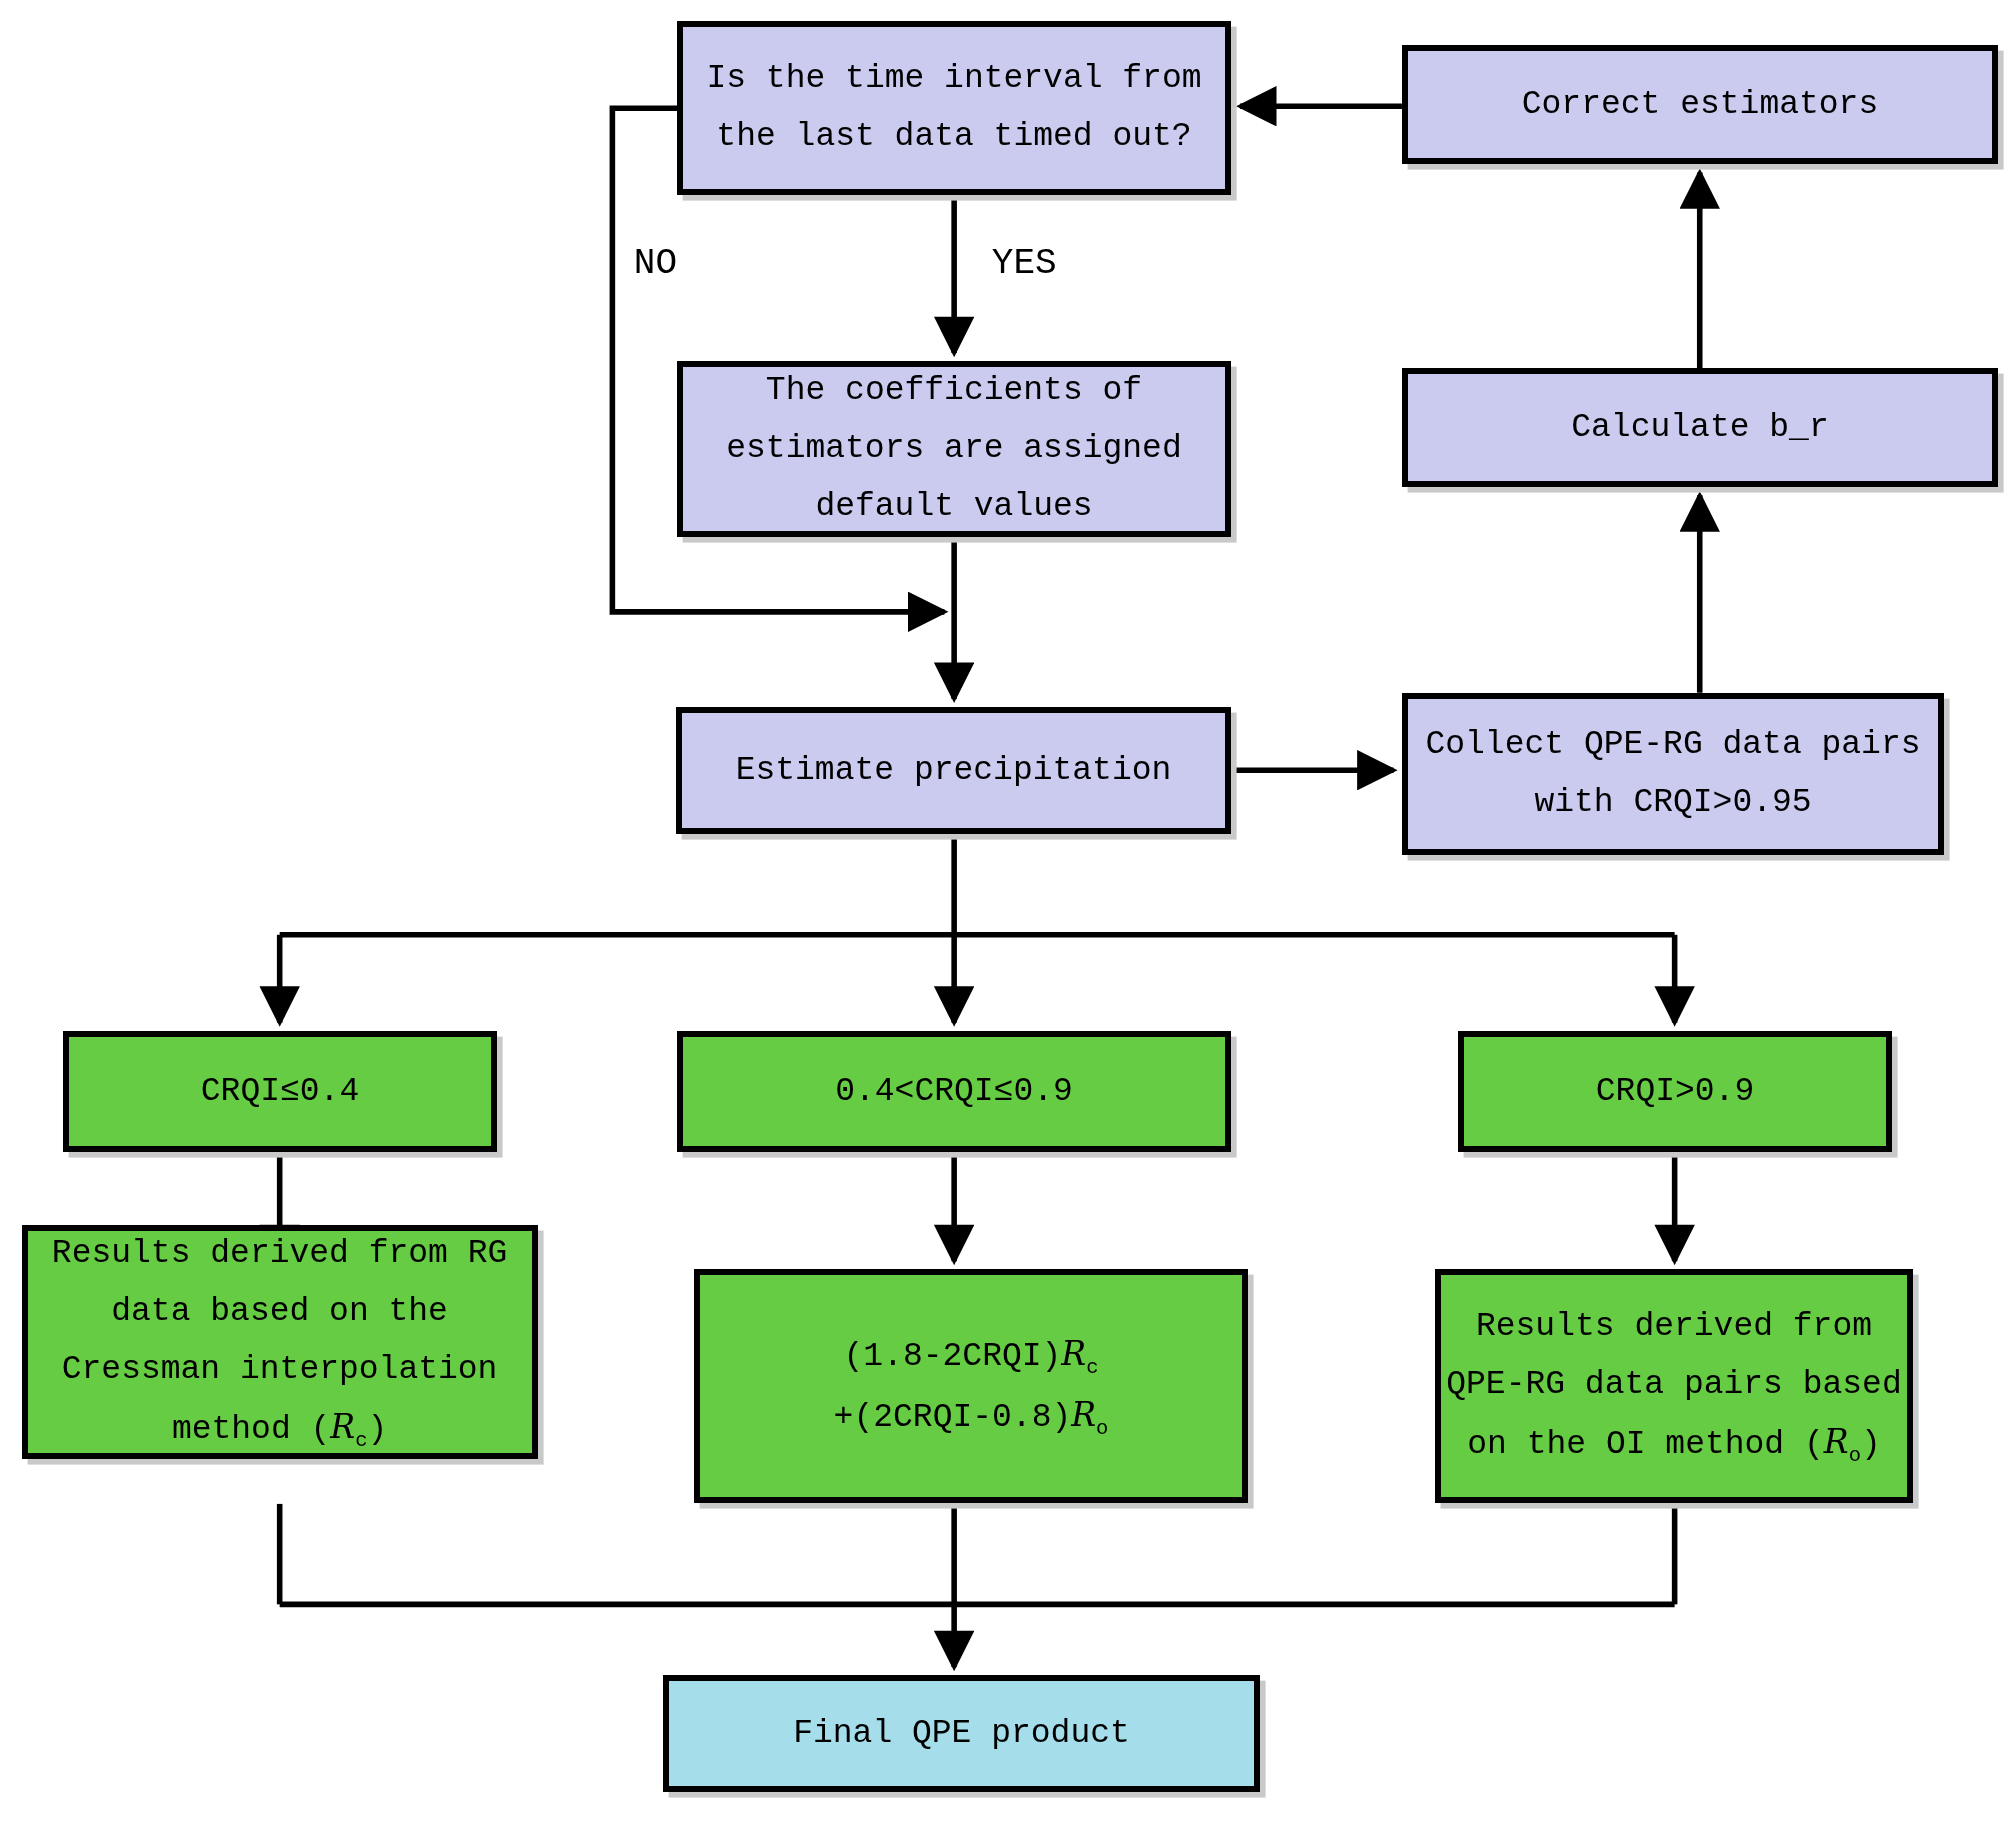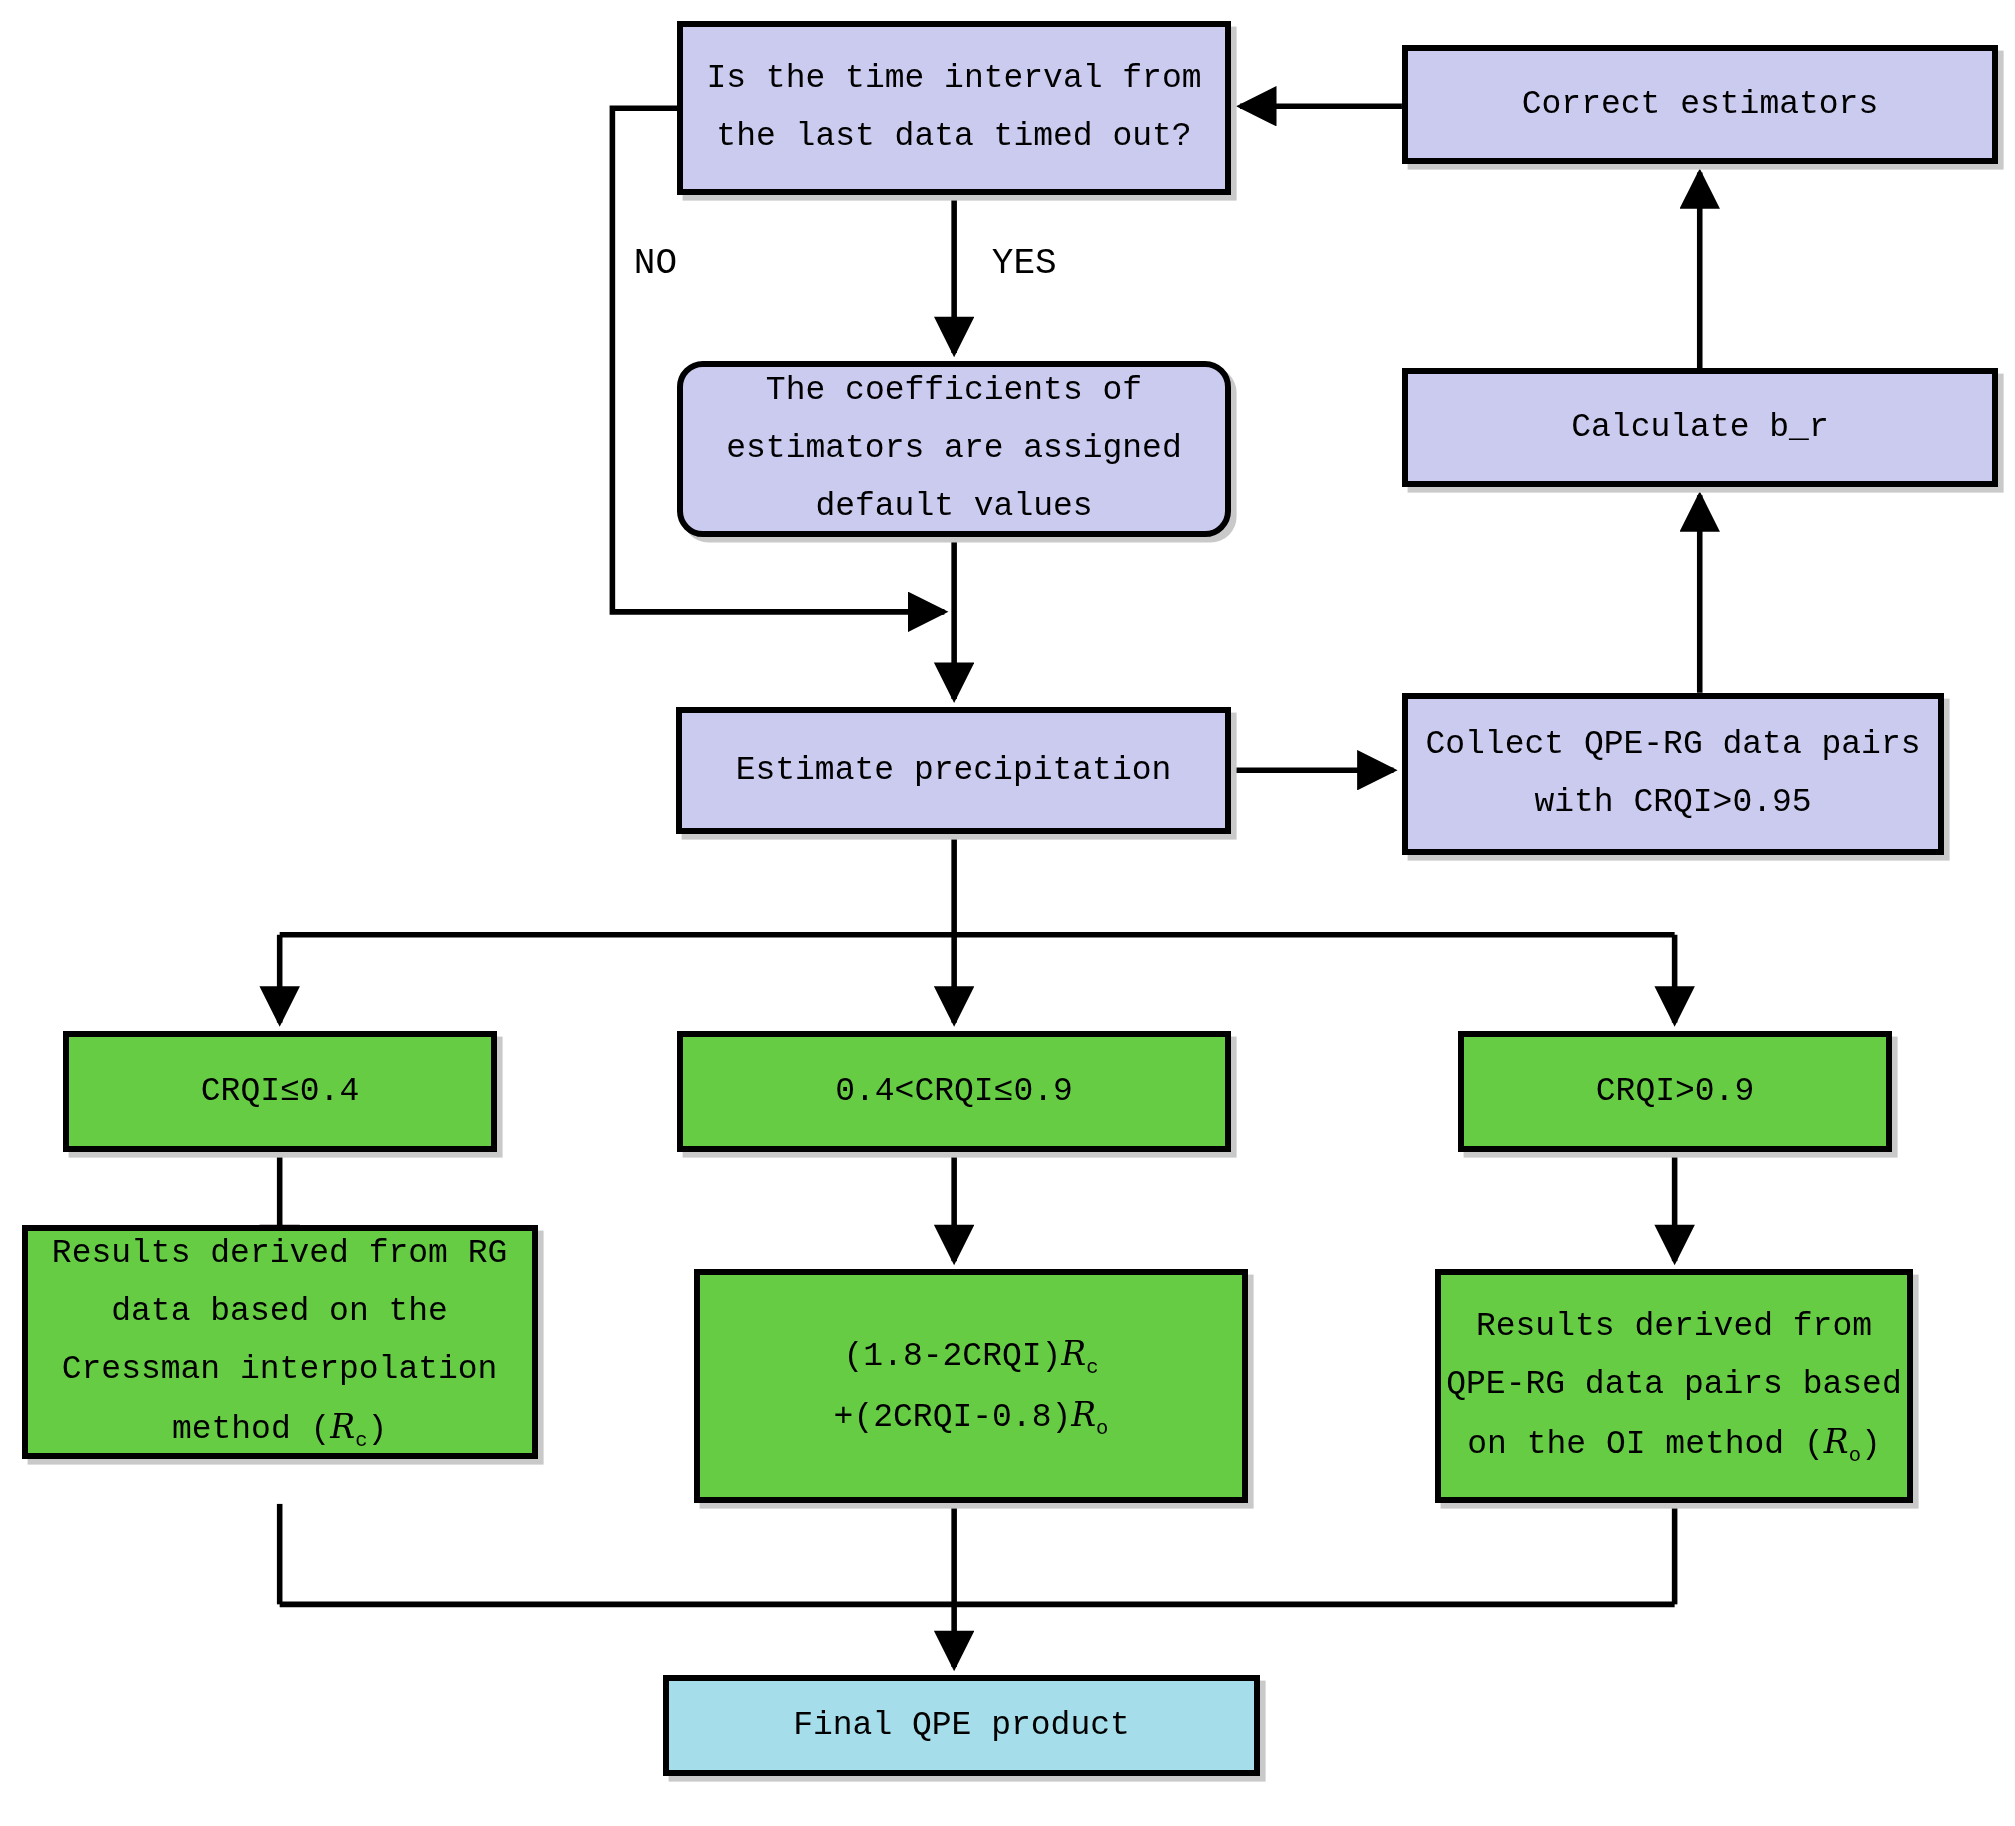--- a/index.html
+++ b/index.html
@@ -91,21 +91,21 @@
 
   <div class="node process" style="left:1402px;top:45px;width:596px;height:119px;">
     <span class="mline">Correct estimators</span>
   </div>
 
   <div class="node process" style="left:677px;top:21px;width:554px;height:174px;">
     <span class="mline">Is the time interval from</span>
     <span class="mline">the last data timed out?</span>
   </div>
 
-  <div class="node process" style="left:677px;top:361px;width:554px;height:176px;border-radius:26px;">
+  <div class="node process" style="left:677px;top:361px;width:554px;height:176px;">
     <span class="mline">The coefficients of</span>
     <span class="mline">estimators are assigned</span>
     <span class="mline">default values</span>
   </div>
 
   <div class="node process" style="left:1402px;top:368px;width:596px;height:119px;">
     <span class="mline">Calculate b_r</span>
   </div>
 
   <div class="node process" style="left:676px;top:707px;width:555px;height:127px;">
@@ -148,18 +148,18 @@
   </div>
 
   <div class="node green" style="left:1435px;top:1269px;width:478px;height:234px;">
     <span class="mline">Results derived from</span>
     <span class="mline">QPE-RG data pairs based</span>
     <span class="mline">
       <span class="mrow">on the OI method (</span><span class="var">R</span><span class="sub">o</span><span class="mrow">)</span>
     </span>
   </div>
 
-  <div class="node final" style="left:663px;top:1675px;width:597px;height:101px;">
+  <div class="node final" style="left:663px;top:1675px;width:597px;height:117px;">
     <span class="mline">Final QPE product</span>
   </div>
 
 </div>
 
 
 </body></html>

